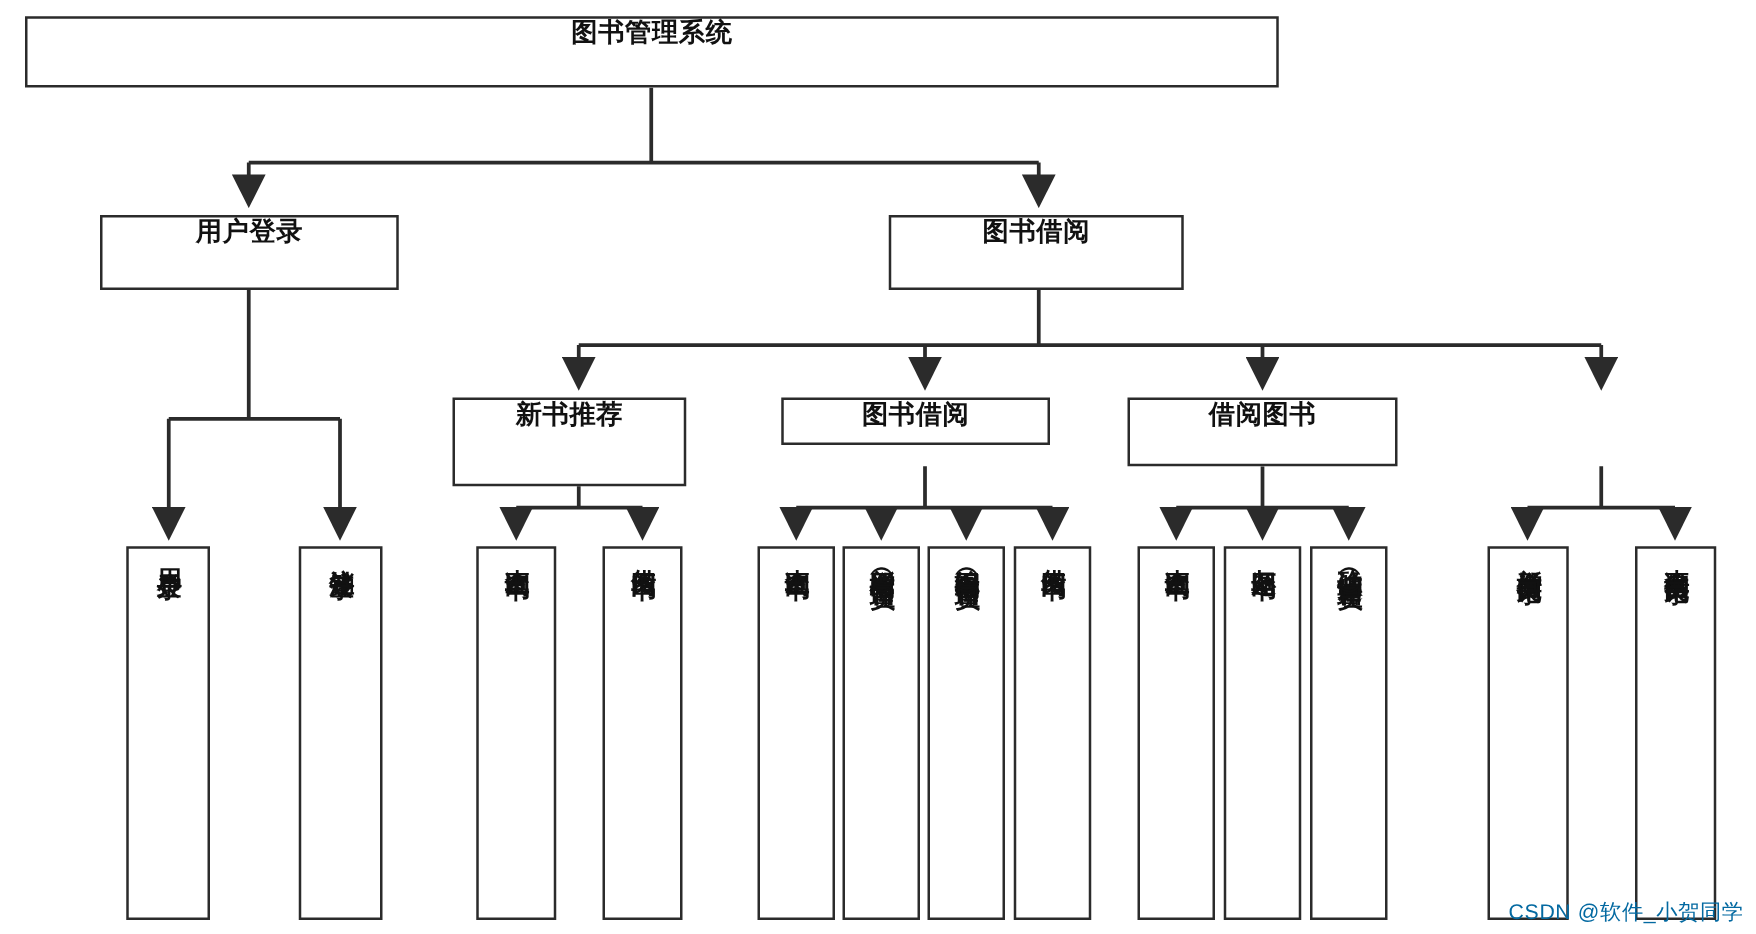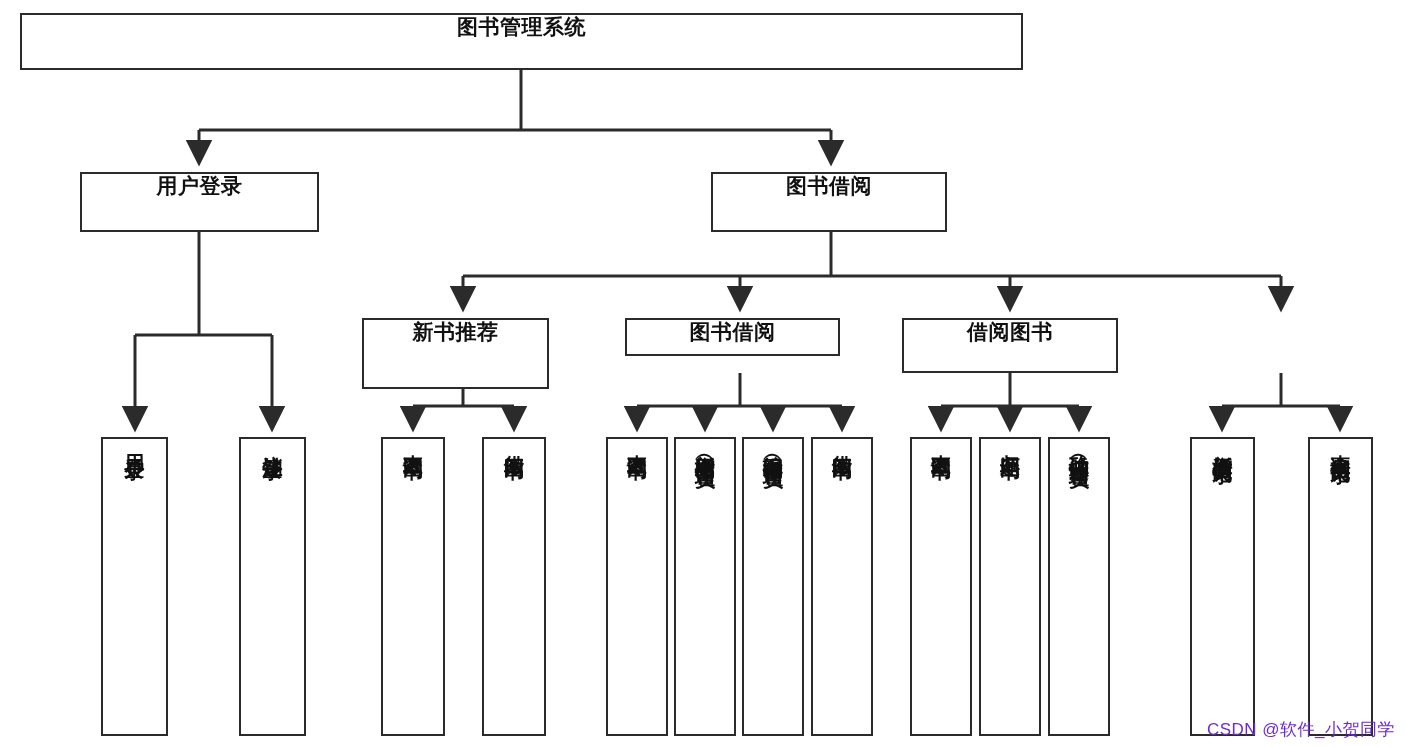--- a/index.html
+++ b/index.html
@@ -59,21 +59,21 @@
     white-space: nowrap;
     letter-spacing: 2px;
     font-size: 20px;
     line-height: 1.05;
   }
   .watermark {
     position: absolute;
     right: 10px;
     bottom: 6px;
     font-size: 17px;
-    color: #6d28d9;
+    color: #0369a1;
     letter-spacing: 0.5px;
     z-index: 5;
     white-space: nowrap;
   }
 </style>
 </head>
 <body>
 
 <div id="diagram">
 

